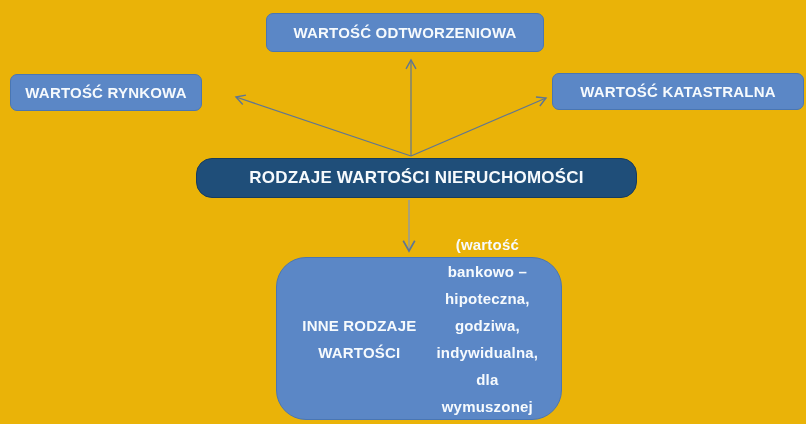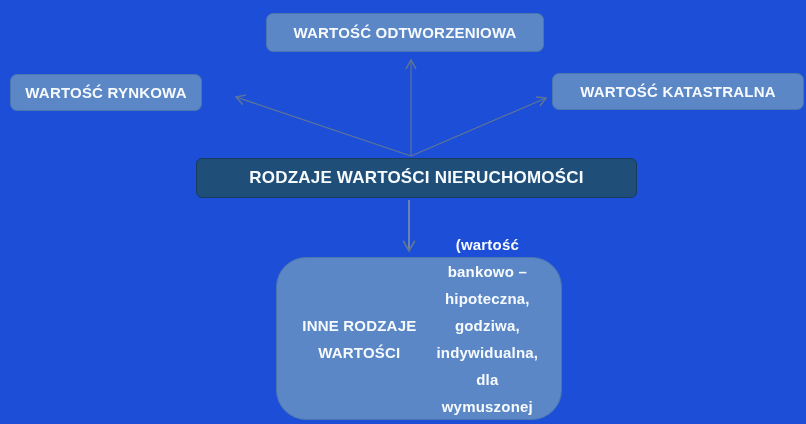--- a/index.html
+++ b/index.html
@@ -5,21 +5,21 @@
   html, body {
     margin: 0;
     padding: 0;
     background: #ffffff;
     font-family: "Liberation Sans", sans-serif;
   }
   .canvas {
     position: relative;
     width: 806px;
     height: 424px;
-    background: #1d4ed8;
+    background: #eab308;
     overflow: hidden;
   }
   .arrows {
     position: absolute;
     left: 0;
     top: 0;
     z-index: 0;
   }
   .node {
     position: absolute;
@@ -35,21 +35,21 @@
   }
   .node-light {
     background: #5b87c6;
     border: 1px solid #4a76b2;
     border-radius: 7px;
     font-size: 15px;
   }
   .node-dark {
     background: #1f4e79;
     border: 1px solid #173c5e;
-    border-radius: 6px;
+    border-radius: 16px;
     font-size: 17px;
   }
   .node-top    { left: 266px; top: 13px;  width: 278px; height: 39px; }
   .node-left   { left: 10px;  top: 74px;  width: 192px; height: 37px; }
   .node-right  { left: 552px; top: 73px;  width: 252px; height: 37px; }
   .node-center { left: 196px; top: 158px; width: 441px; height: 40px; }
   .node-other {
     left: 276px;
     top: 257px;
     width: 286px;

